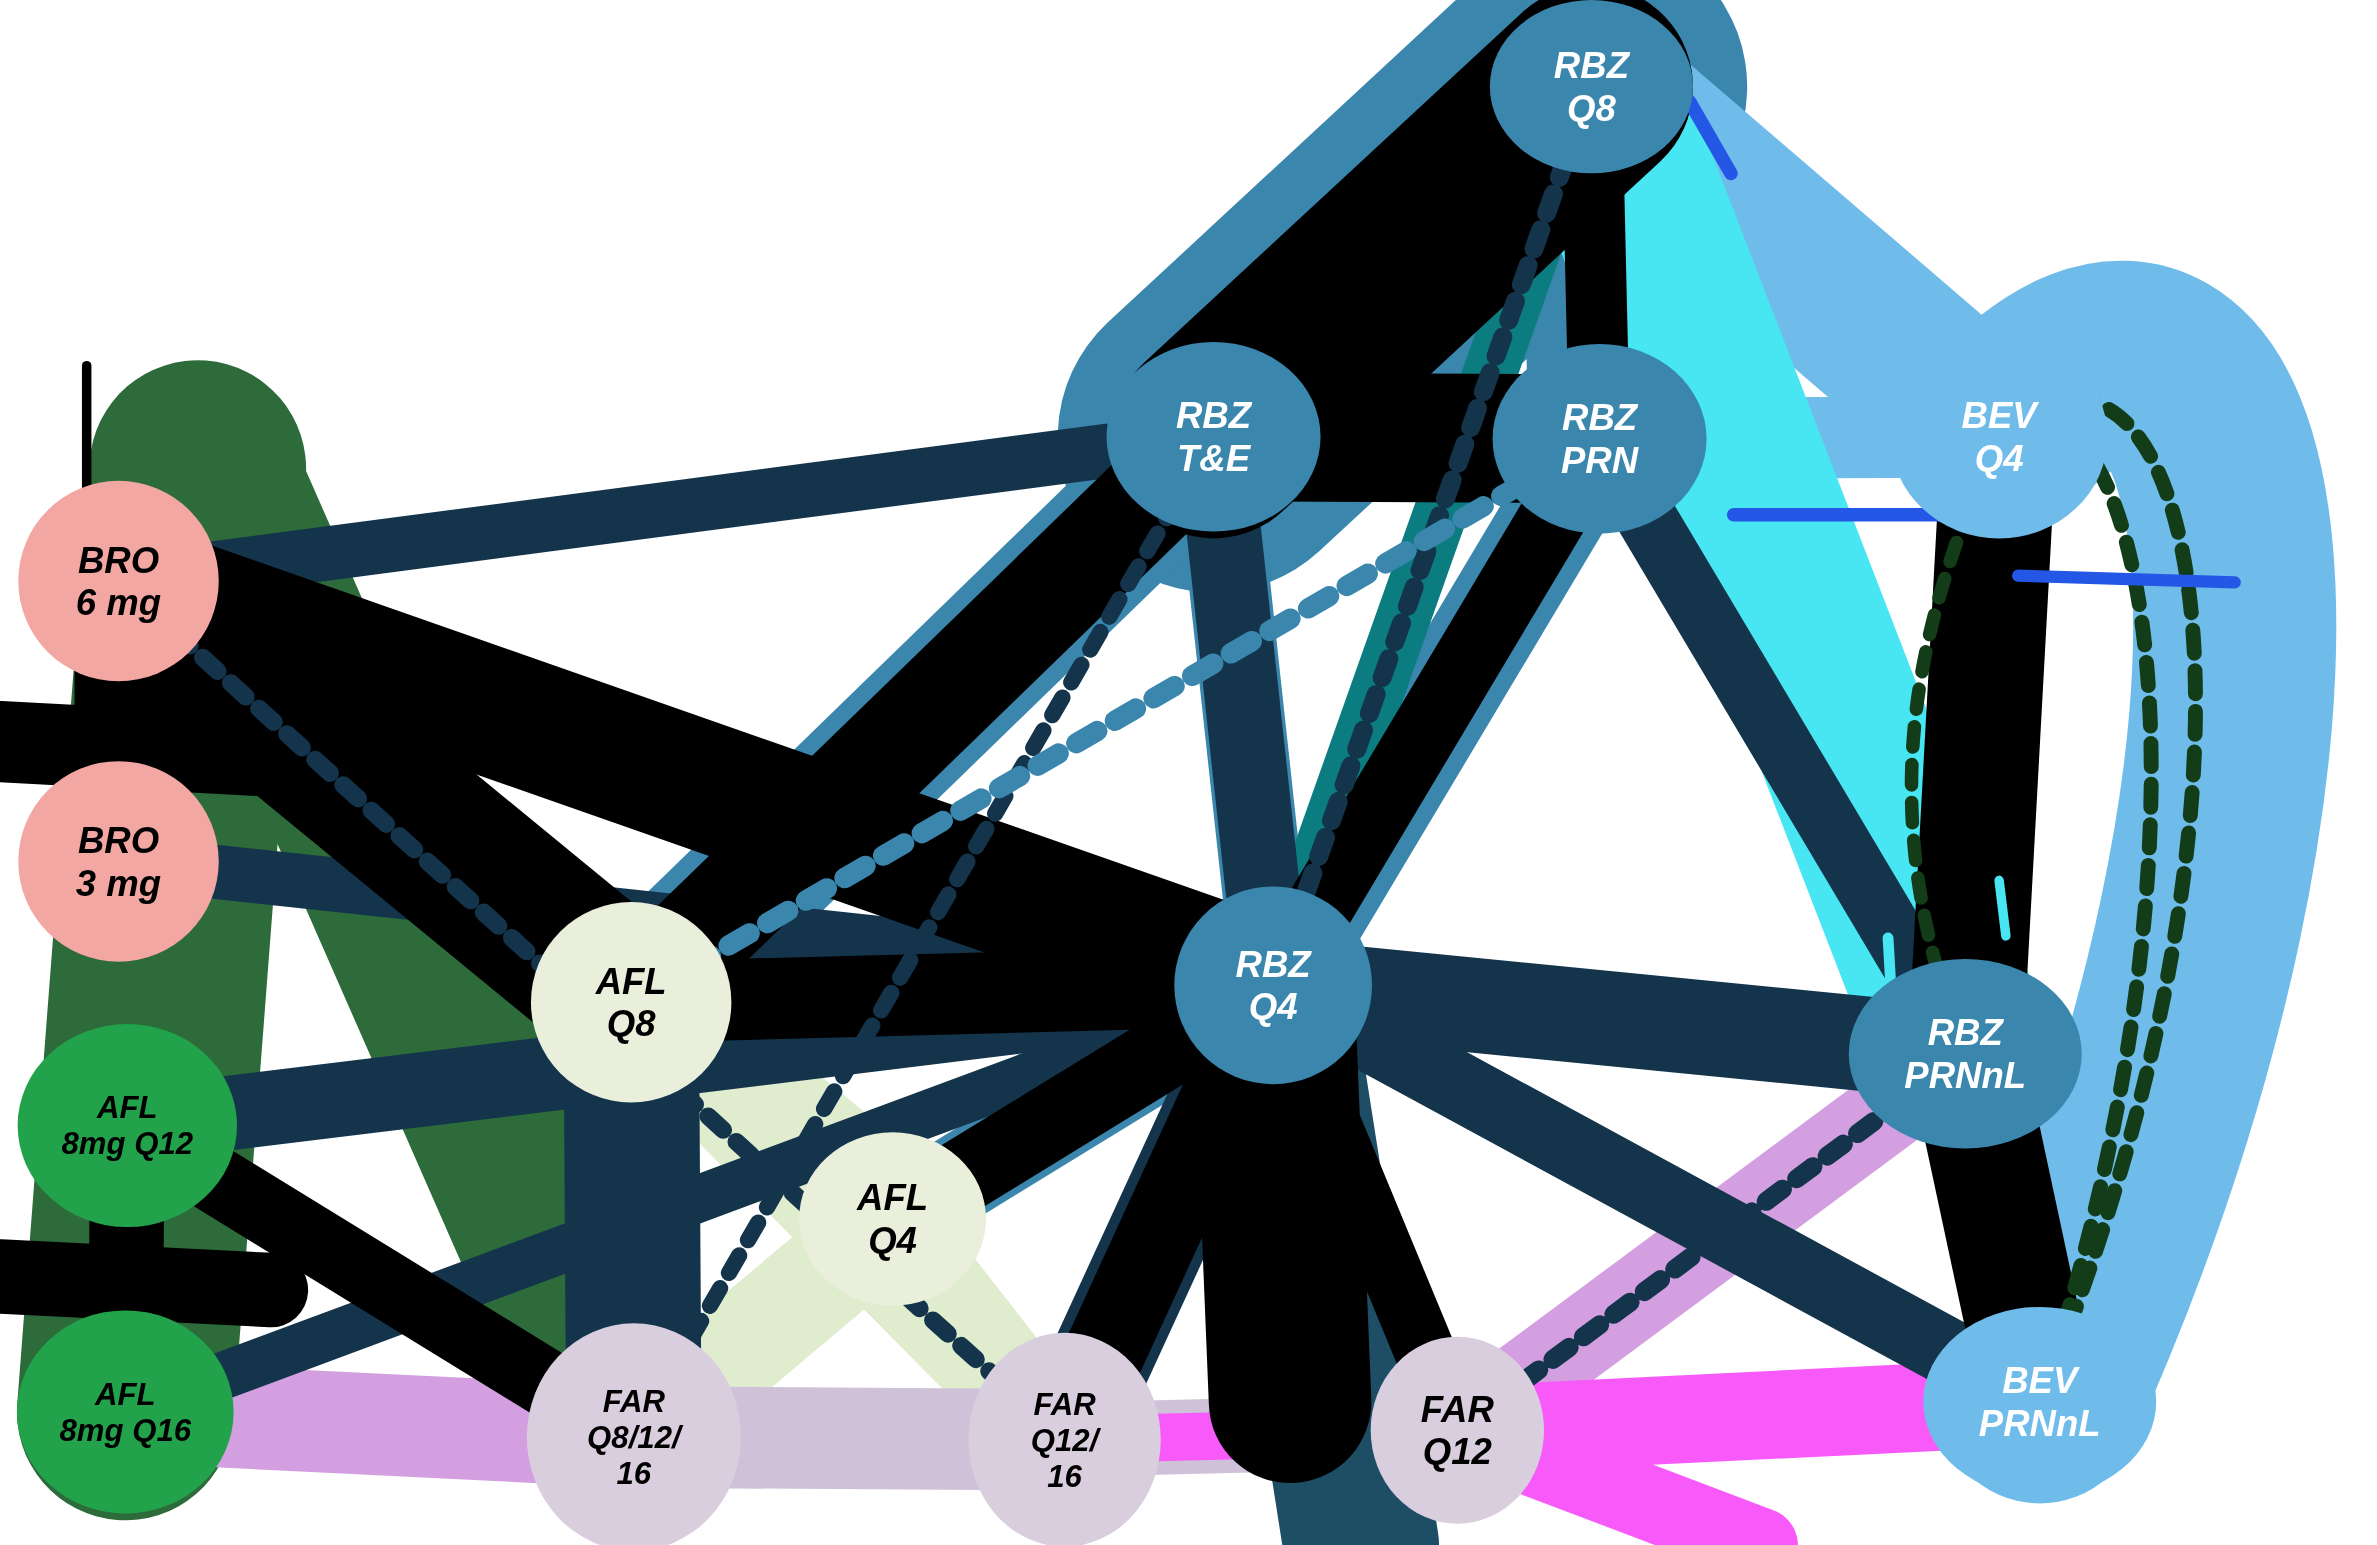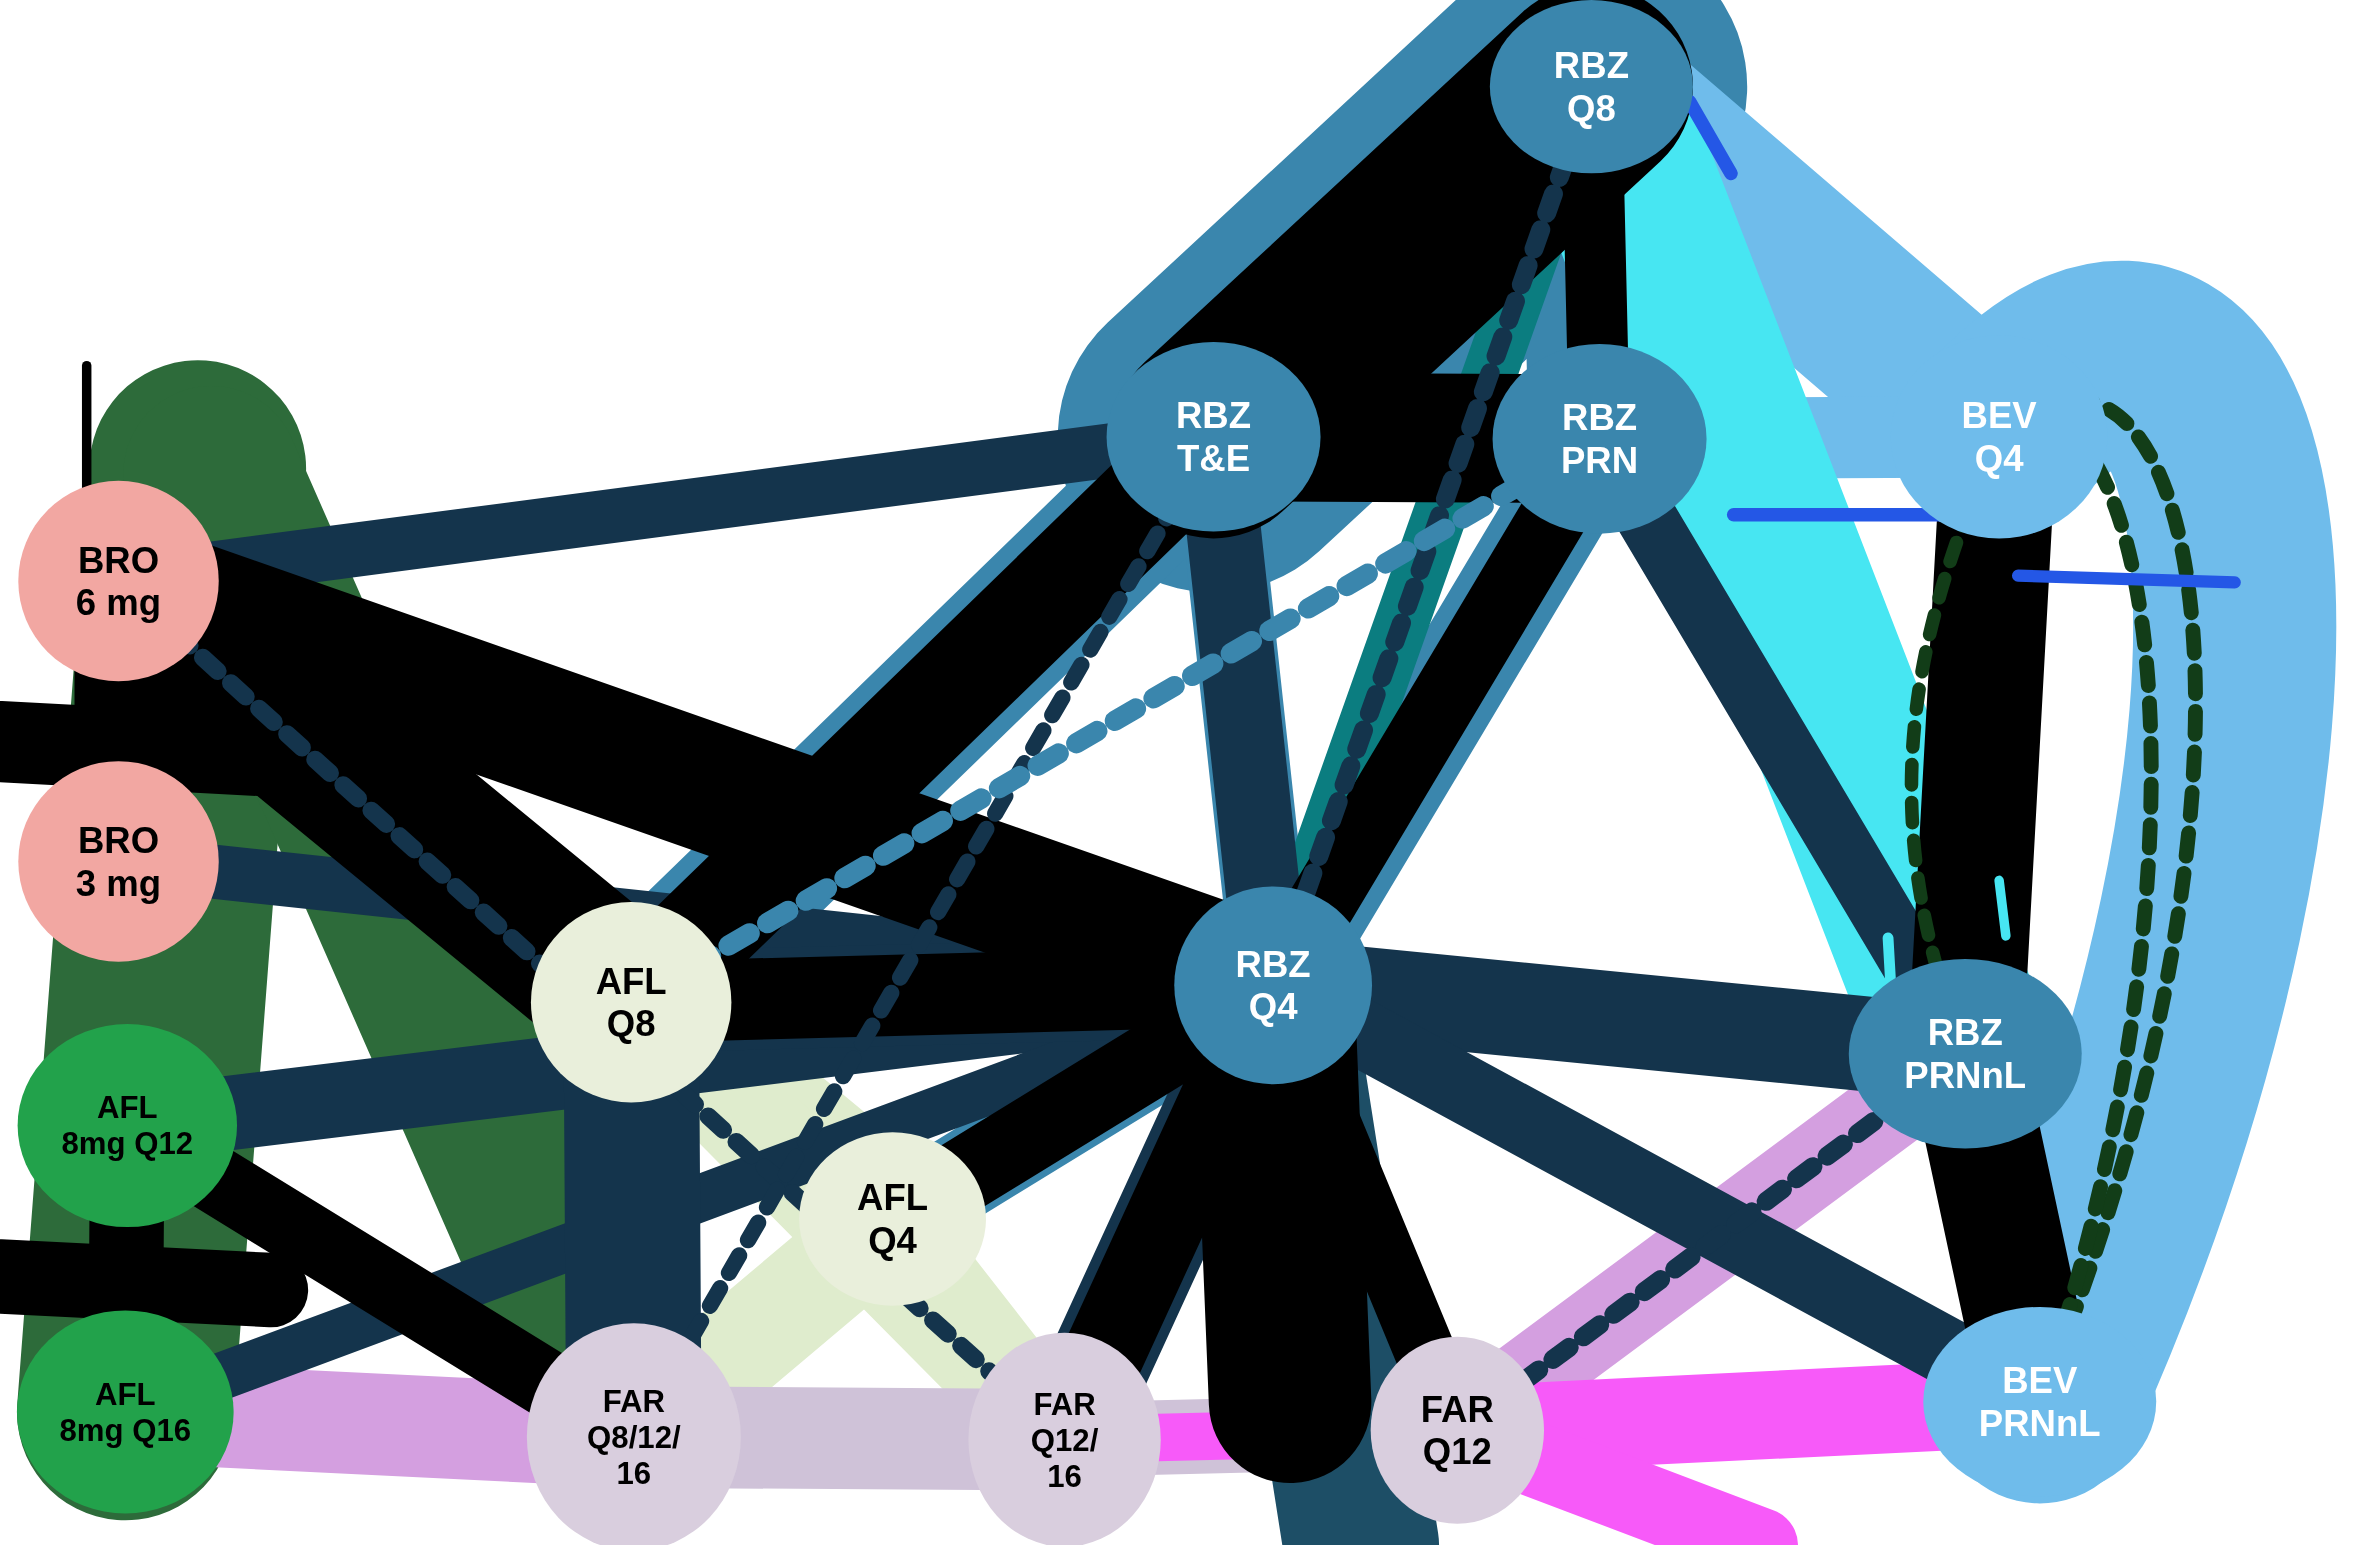--- a/index.html
+++ b/index.html
@@ -1,16 +1,16 @@
 <!DOCTYPE html>
 <html style="font-size:11px"><head>
 <meta charset="utf-8">
 <style>
   html,body{margin:0;padding:0;background:#ffffff;}
-  .frame{width:100%;max-width:2377px;margin:0 auto;background:#3b82f6;}
+  .frame{width:100%;max-width:2377px;margin:0 auto;background:#3b82f6;font-style:italic;}
   svg{display:block;width:100%;height:auto;background:#ffffff;}
   text{font-family:"Liberation Sans","DejaVu Sans",sans-serif;font-weight:bold;}
 </style>
 </head>
 <body>
 
 <div class="frame">
   <svg xmlns="http://www.w3.org/2000/svg" role="img" viewBox="0 0 3510 2282">
       <line x1="292" y1="692" x2="185" y2="2085" stroke="#2d6b3a" stroke-width="320" stroke-linecap="round"></line>
       <line x1="312" y1="700" x2="936" y2="2122" stroke="#2d6b3a" stroke-width="260" stroke-linecap="round"></line>

